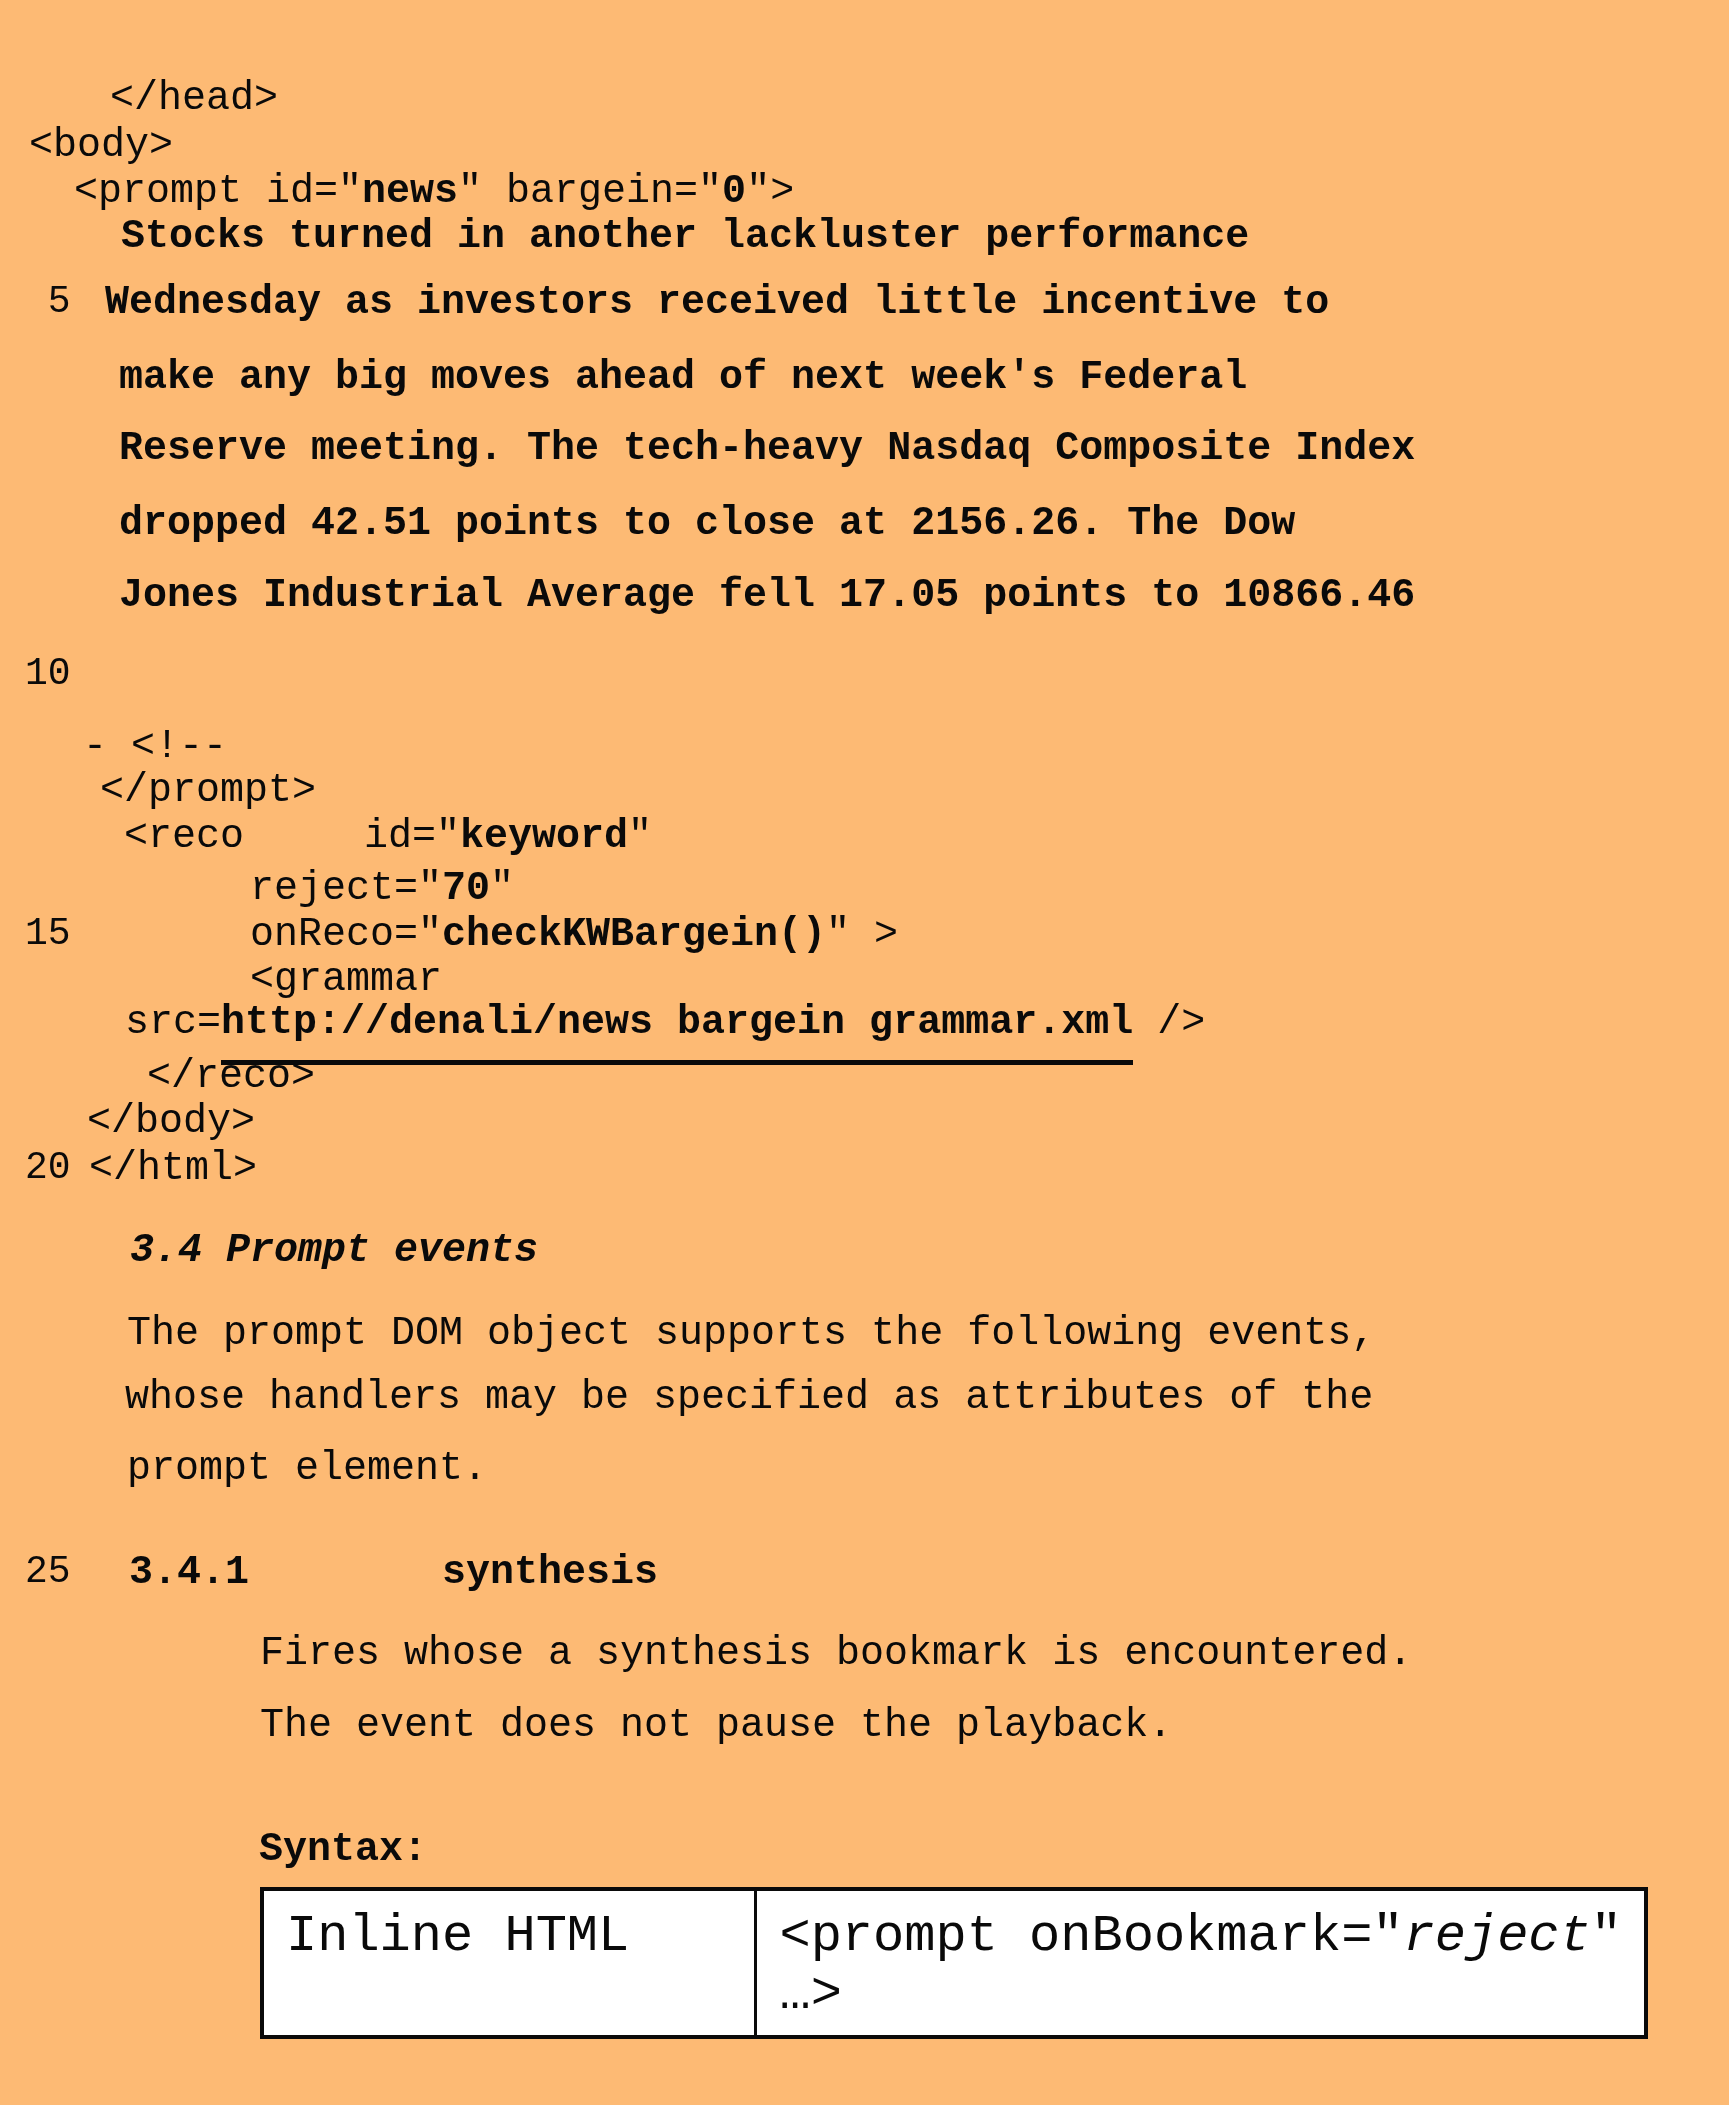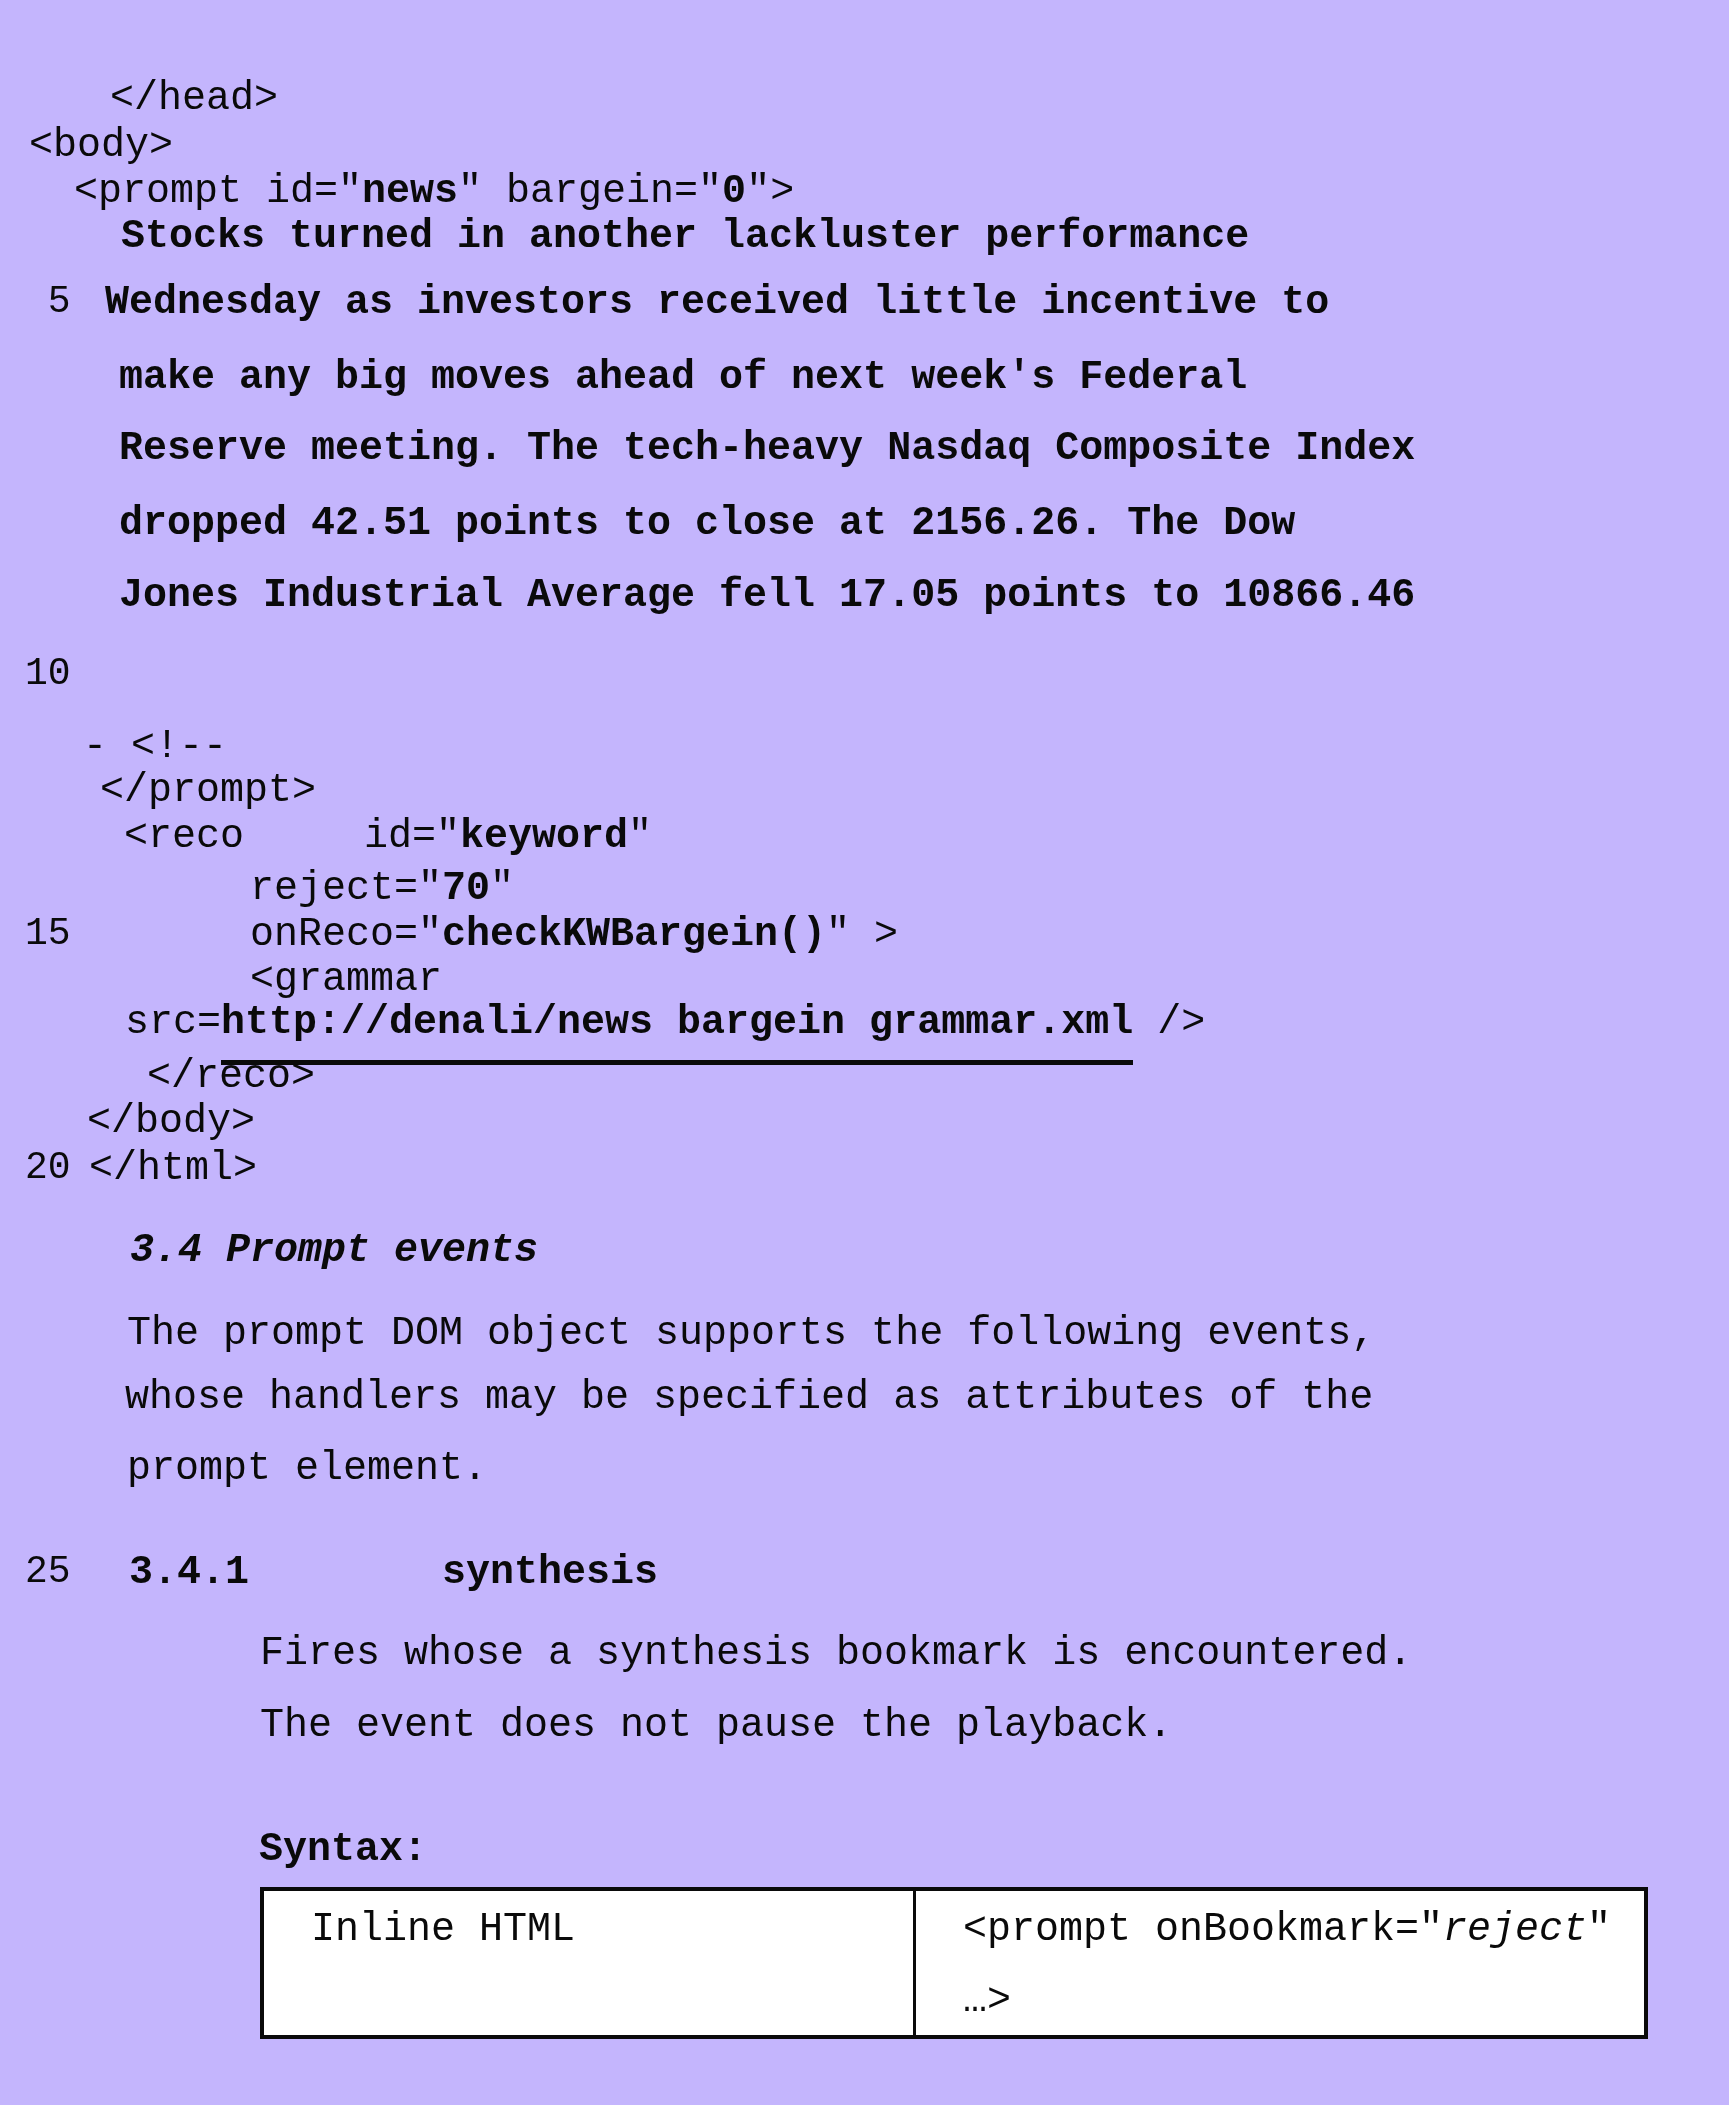--- a/index.html
+++ b/index.html
@@ -1,20 +1,20 @@
 <!DOCTYPE html>
 <html style="font-size:13.4px"><head>
 <meta charset="utf-8">
 <style>
   html,body { margin:0; padding:0; background:#ffffff; }
   .page {
     position:relative;
     width:1729px;
     height:2106px;
-    background:#c4b5fd;
+    background:#fdba74;
     color:#0a0a0a;
     font-family:"Liberation Mono","DejaVu Sans Mono",monospace;
     overflow:hidden;
   }
   .cl {
     position:absolute;
     white-space:pre;
     font-size:40px;
     line-height:1.12;
     letter-spacing:0px;
@@ -35,25 +35,24 @@
     left:260px;
     top:1887px;
     width:1388px;
     height:152px;
     border:4.2px solid #0a0a0a;
     display:flex;
     box-sizing:border-box;
     background:#fff;
   }
   .cell {
-    font-size:40px;
+    font-size:52px;
     line-height:1.12;
     white-space:pre;
     box-sizing:border-box;
-    margin-left:25px;
   }
   .cell1 {
     width:627px;
     border-right:3.3px solid #0a0a0a;
     padding:16.7px 22px;
   }
   .cell2 {
     flex:1;
     padding:16.7px 22px 11.7px 22px;
     display:flex;

